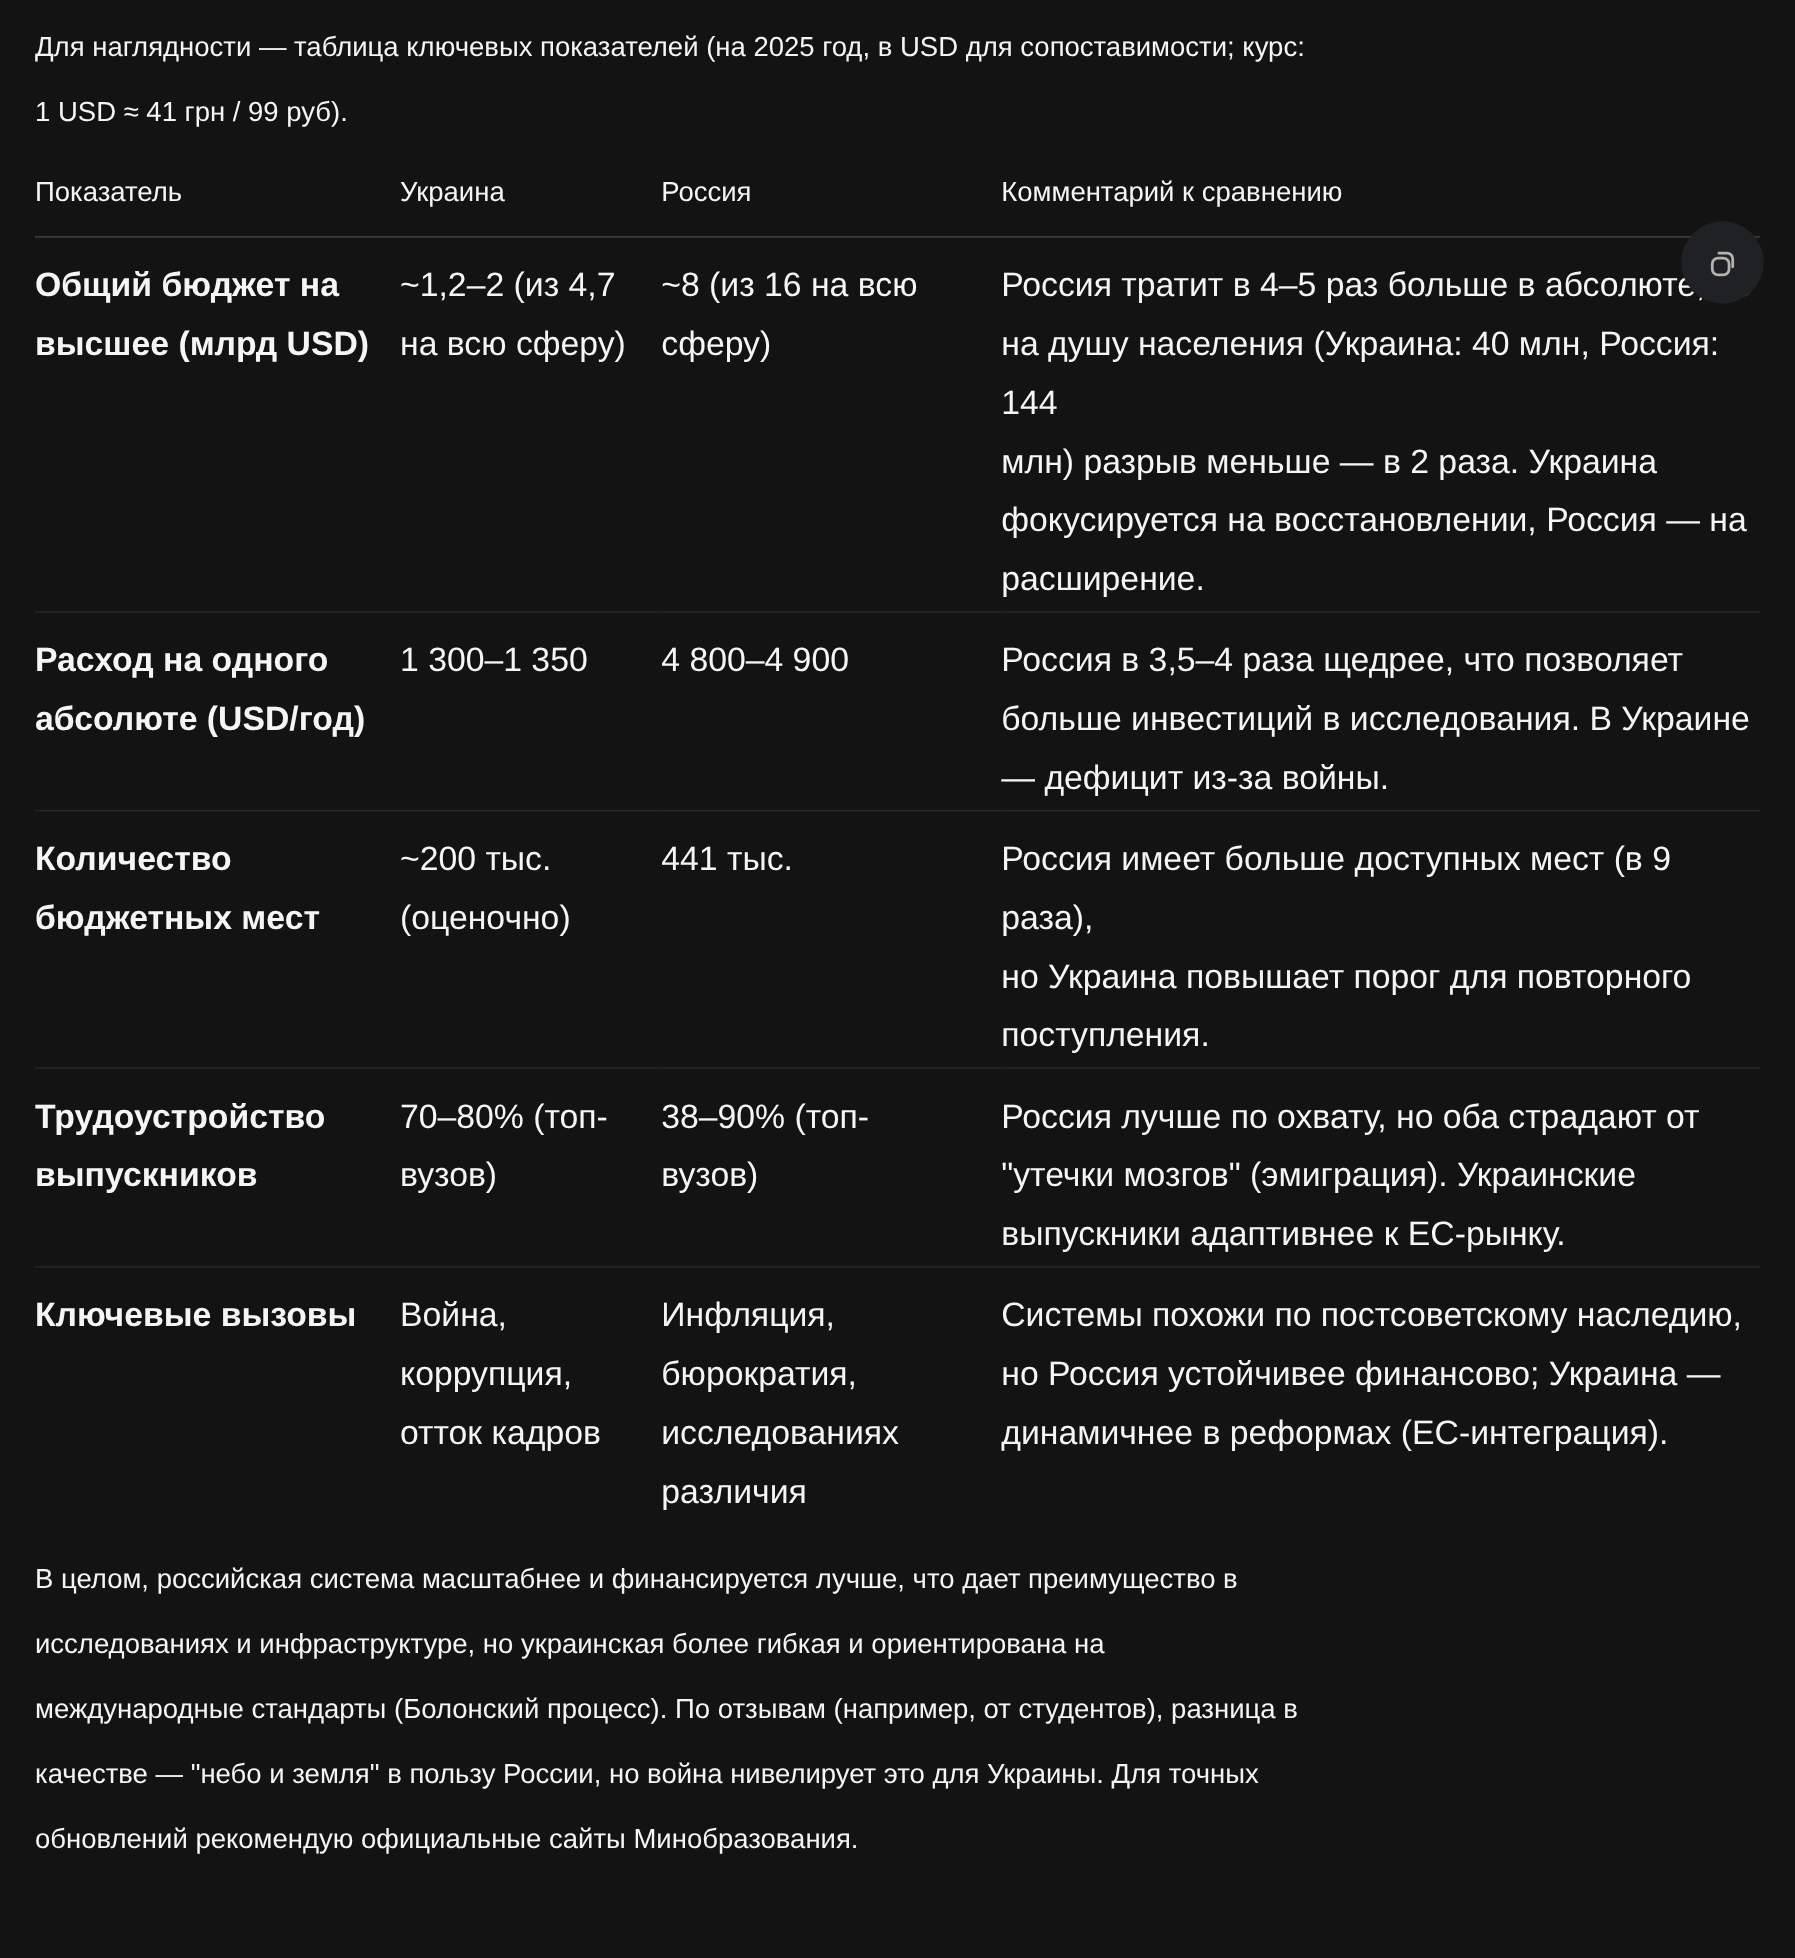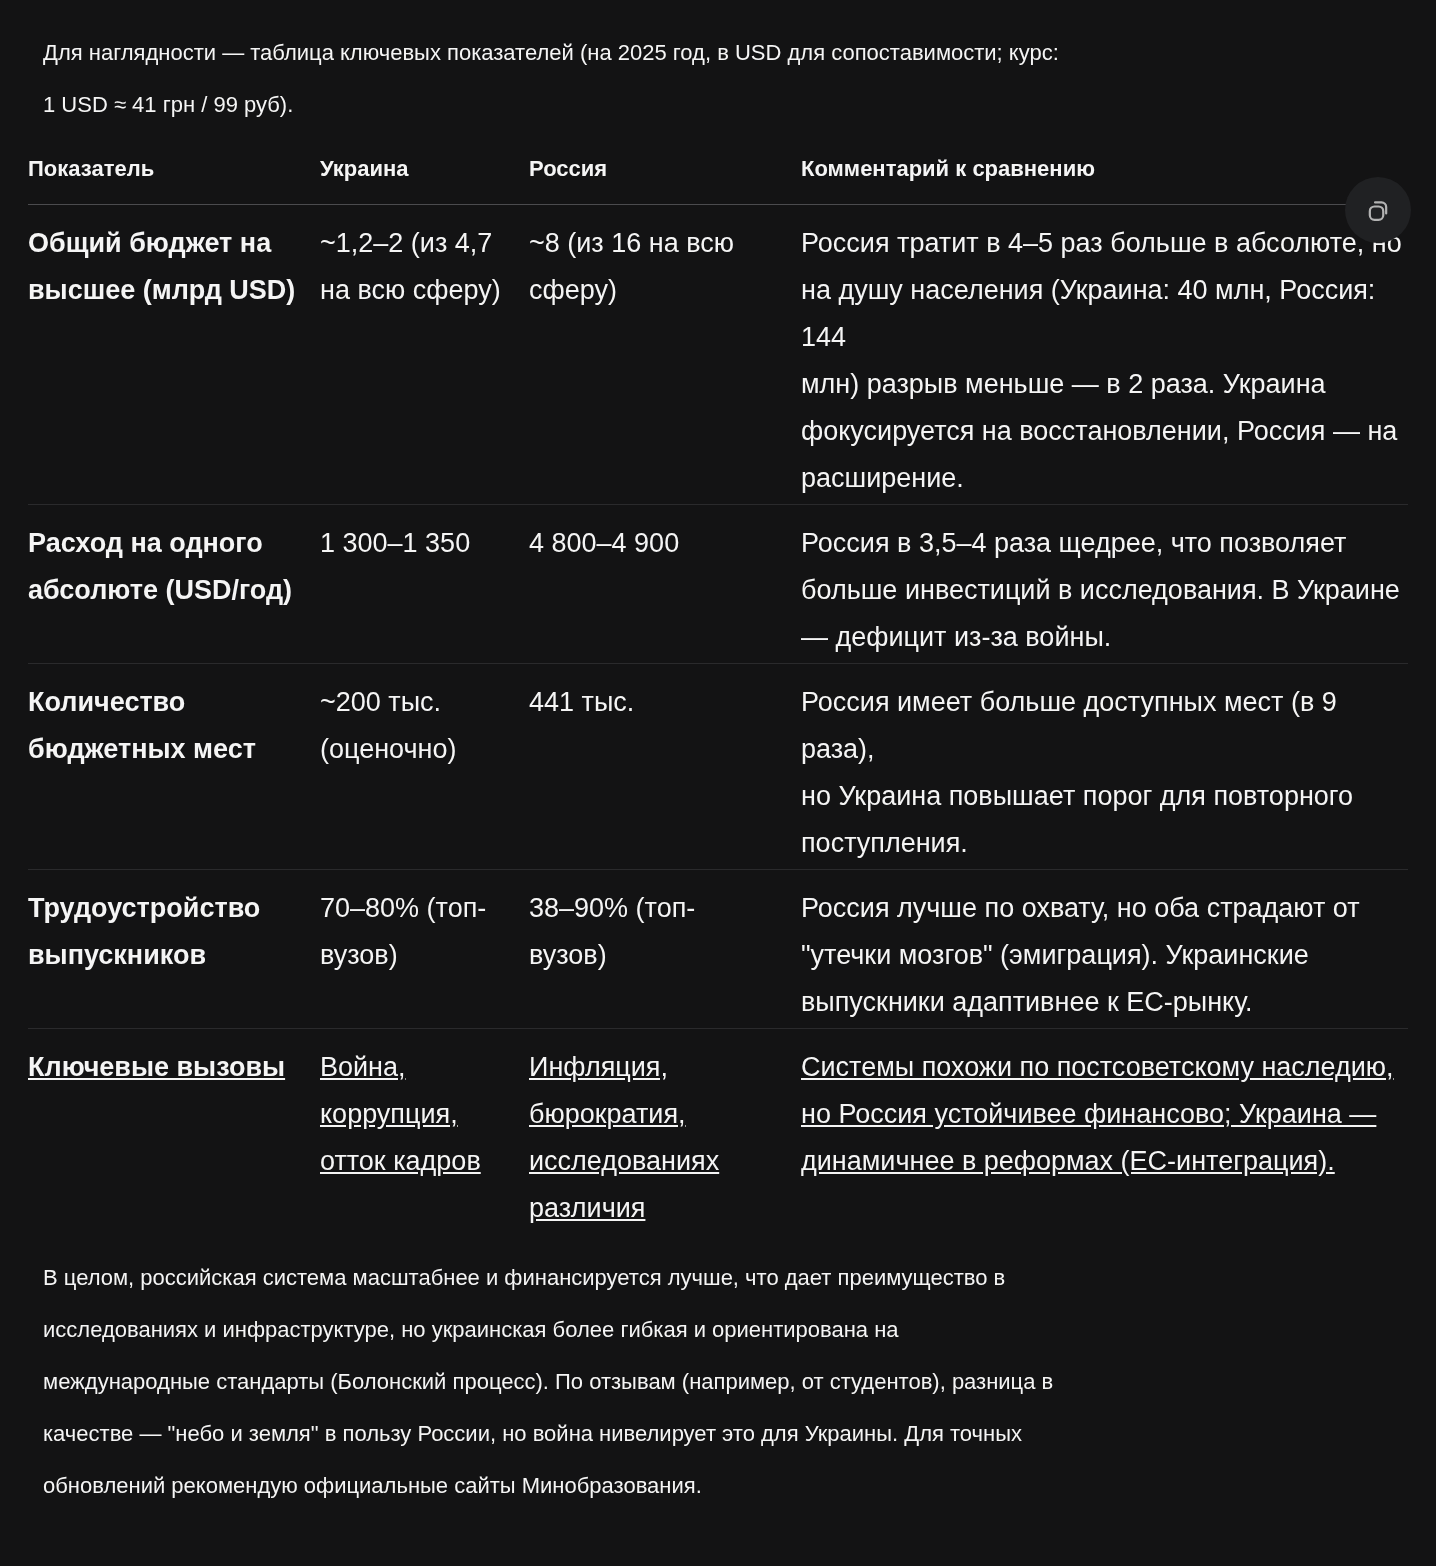--- a/index.html
+++ b/index.html
@@ -22,57 +22,57 @@
   .heading {
     font-size: 26px;
     font-weight: 700;
     line-height: 36px;
     margin: 0 0 22px 0;
     white-space: pre-line;
   }
   .paragraph {
     font-size: 22px;
     line-height: 52px;
-    margin: 15px;
+    margin: 0;
     white-space: pre-line;
   }
   .intro { margin-bottom: 0; }
   .outro { margin-top: 18px; }
 
   table.cmp {
     width: 1380px;
     border-collapse: collapse;
     table-layout: fixed;
   }
   table.cmp col.c1 { width: 292px; }
   table.cmp col.c2 { width: 209px; }
   table.cmp col.c3 { width: 272px; }
   table.cmp col.c4 { width: auto; }
 
   table.cmp th {
     text-align: left;
-    font-weight: 700;
+    font-weight: 400;
     font-size: 22px;
     line-height: 47px;
     padding: 14px 24px 12px 0;
     border-bottom: 1px solid #4b4b4e;
     white-space: pre-line;
     vertical-align: top;
   }
   table.cmp td {
     text-align: left;
     font-size: 27px;
     line-height: 47px;
     padding: 15px 24px 2px 0;
     border-bottom: 1px solid #2a2a2c;
     white-space: pre-line;
     vertical-align: top;
   }
   table.cmp td:last-child, table.cmp th:last-child { padding-right: 0; }
-  table.cmp tr:last-child td { border-bottom: none; text-decoration: underline; }
+  table.cmp tr:last-child td { border-bottom: none; }
   table.cmp td.row-label { font-weight: 700; }
 
   .copy-btn {
     position: absolute;
     top: 177px;
     right: 25px;
     width: 66px;
     height: 66px;
     border-radius: 50%;
     background: #202123;

